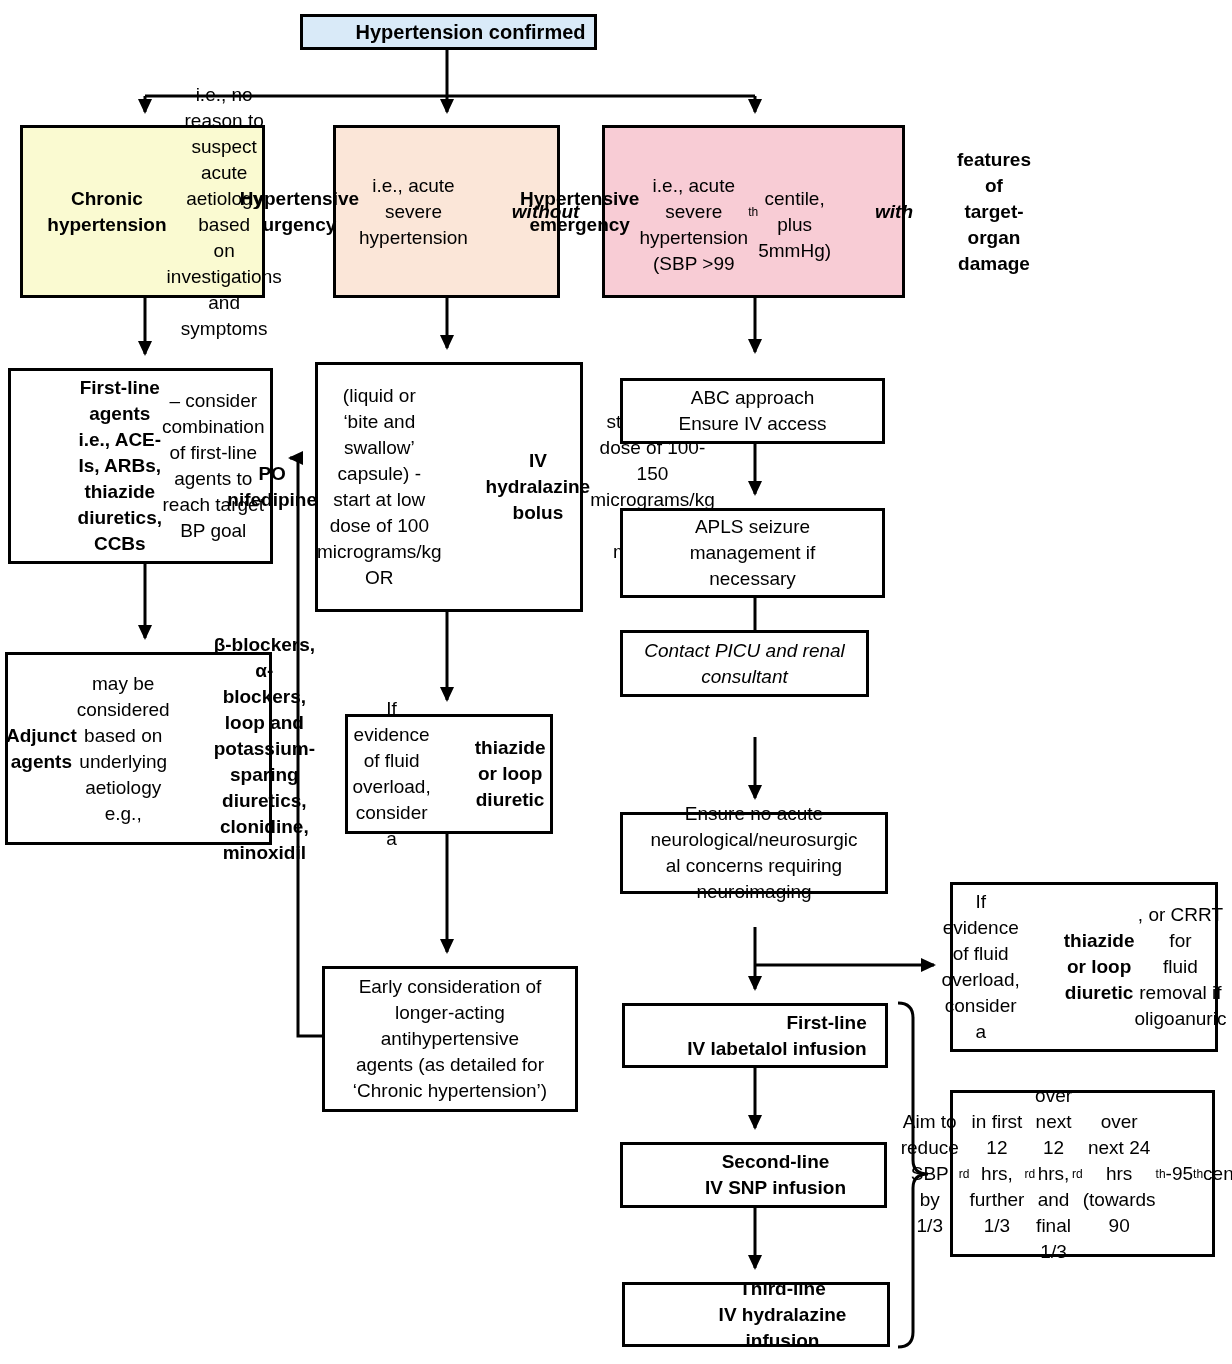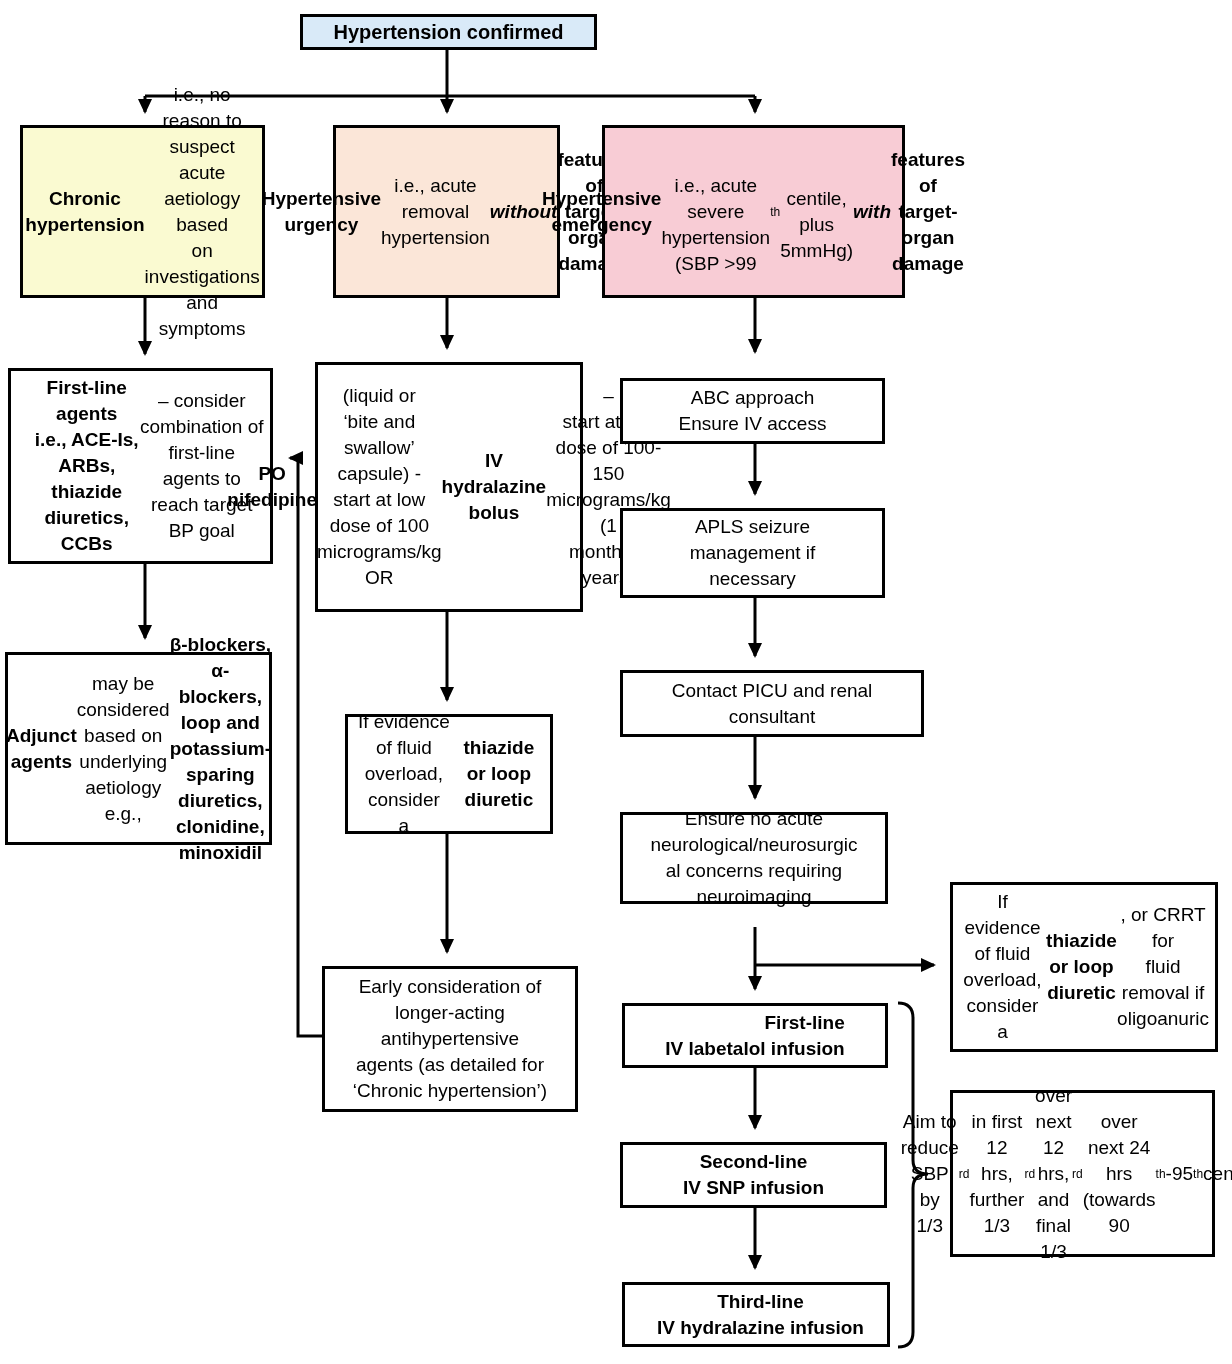--- a/index.html
+++ b/index.html
@@ -10,36 +10,36 @@
   }
   .canvas{position:absolute;left:0;top:0;width:1232px;height:1364px;}
   svg.connectors{position:absolute;left:0;top:0;pointer-events:none;}
   .node{
     position:absolute;box-sizing:border-box;
     border:3px solid #000;background:#fff;
     display:flex;align-items:center;justify-content:center;
     text-align:center;white-space:pre-line;
     font-size:19px;line-height:26px;padding:2px 6px;
   }
-  .node .b{font-weight:bold;}
+  .node .b{font-weight:bold;margin-left:44px;}
   .node .i{font-style:italic;}
   .node .sup{font-size:12px;vertical-align:super;line-height:0;}
   #root{left:300px;top:14px;width:297px;height:36px;background:var(--root_fill);font-weight:bold;font-size:20px;}
   #chronic{left:20px;top:125px;width:245px;height:173px;background:var(--chronic_fill);}
   #urgency{left:333px;top:125px;width:227px;height:173px;background:var(--urgency_fill);}
   #emergency{left:602px;top:125px;width:303px;height:173px;background:var(--emergency_fill);}
   #first-line-agents{left:8px;top:368px;width:265px;height:196px;padding-left:23px;}
   #adjunct-agents{left:5px;top:652px;width:267px;height:193px;}
   #po-nifedipine{left:315px;top:362px;width:268px;height:250px;}
   #fluid-mid{left:345px;top:714px;width:208px;height:120px;}
   #early-consideration{left:322px;top:966px;width:256px;height:146px;}
   #abc{left:620px;top:378px;width:265px;height:66px;}
   #apls{left:620px;top:508px;width:265px;height:90px;}
-  #picu{left:620px;top:670px;width:304px;height:67px;}
-  #neuro{left:620px;top:812px;width:268px;height:92px;}
+  #picu{left:620px;top:630px;width:249px;height:67px;font-style:italic;}
+  #neuro{left:620px;top:812px;width:268px;height:82px;}
   #first-iv{left:622px;top:1003px;width:266px;height:65px;font-weight:bold;text-align:right;}
   #second-iv{left:620px;top:1142px;width:267px;height:66px;font-weight:bold;}
   #third-iv{left:622px;top:1282px;width:268px;height:65px;font-weight:bold;padding-left:15px;}
   #fluid-right{left:950px;top:882px;width:268px;height:170px;}
   #aim{left:950px;top:1090px;width:265px;height:167px;}
 </style>
 </head>
 <body>
 
 <div class="canvas">
@@ -76,21 +76,21 @@
   <div class="node" id="root"><span class="b">Hypertension confirmed</span></div>
 
   <div class="node" id="chronic"><span class="b">Chronic
 hypertension</span><span> i.e., no
 reason to suspect
 acute aetiology based
 on investigations and
 symptoms</span></div>
   <div class="node" id="urgency"><span class="b">Hypertensive
 urgency</span><span> i.e., acute
-removal hypertension
+severe hypertension
 </span><span class="b i">without</span><span class="b"> features of
 target-organ
 damage</span></div>
   <div class="node" id="emergency"><span class="b">Hypertensive emergency</span><span>
 i.e., acute severe
 hypertension (SBP &gt;99</span><span class="sup">th</span><span>
 centile, plus 5mmHg) </span><span class="b i">with</span><span>
 </span><span class="b">features of target-organ
 damage</span></div>
 

